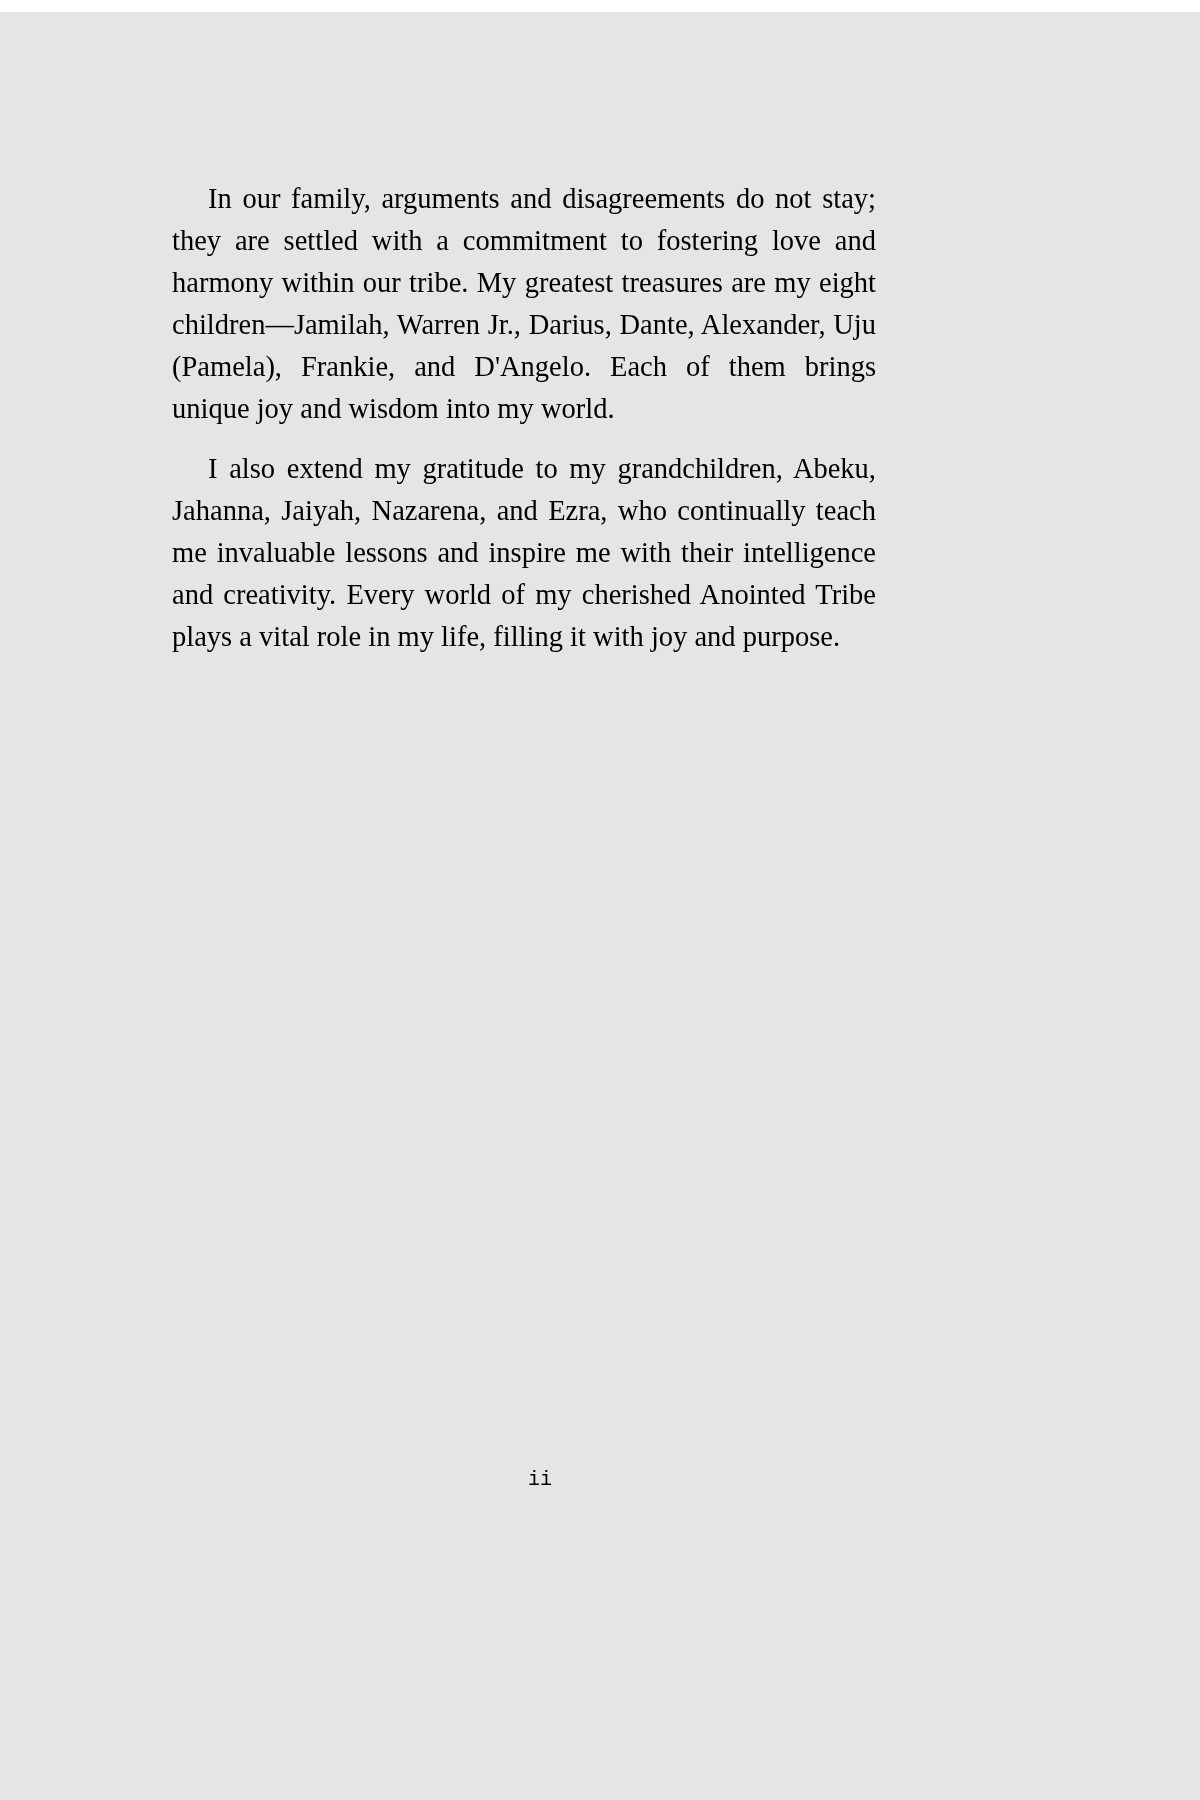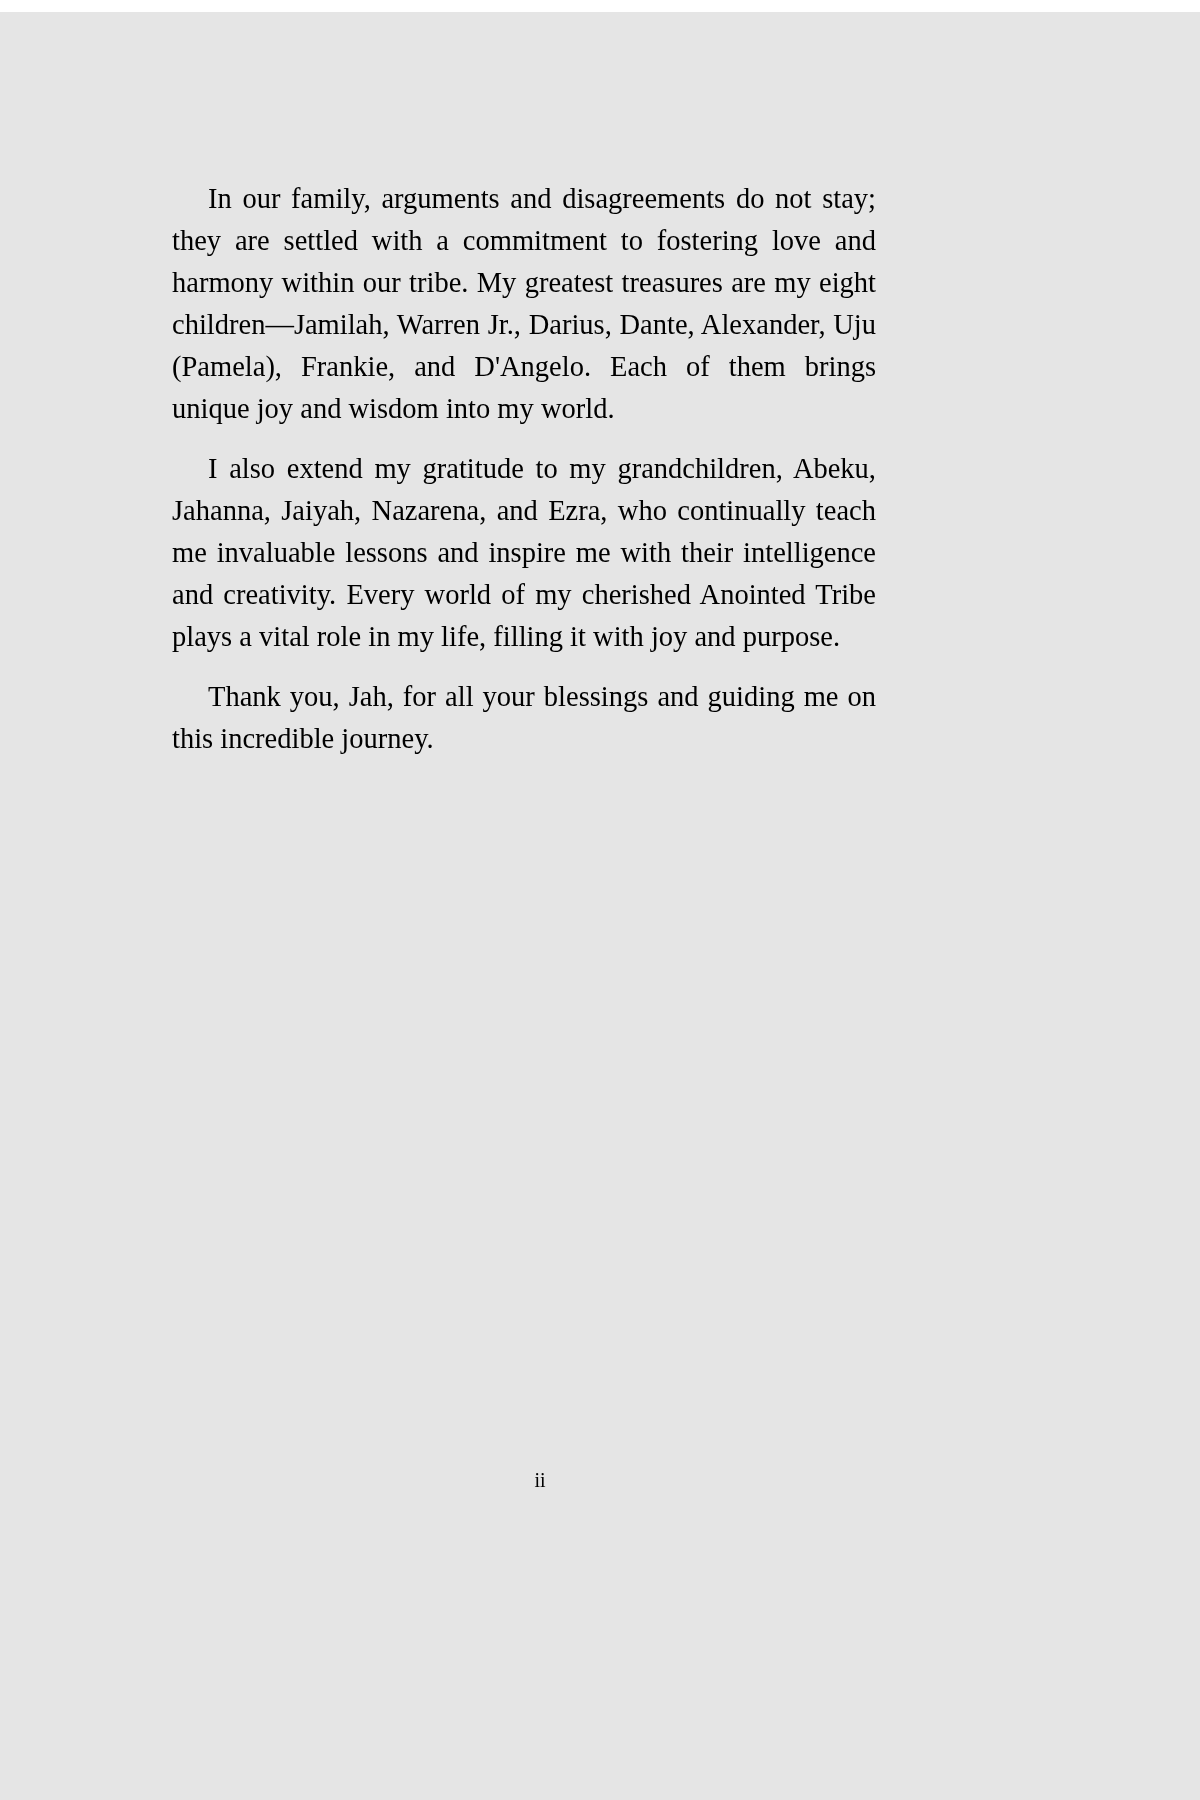--- a/index.html
+++ b/index.html
@@ -50,30 +50,29 @@
   }
 
   #page-number {
     position: absolute;
     left: 0;
     top: 1456px;
     width: 1080px;
     text-align: center;
     font-size: 20px;
     line-height: 24px;
-    font-family: Liberation Serif, serif;
+    font-family: Liberation Mono, monospace;
     color: #000000;
   }
 </style>
 </head>
 <body>
 
 <div id="page">
 
   <div id="content">
     <p class="para">In our family, arguments and disagreements do not stay; they are settled with a commitment to fostering love and harmony within our tribe. My greatest treasures are my eight children—Jamilah, Warren Jr., Darius, Dante, Alexander, Uju (Pamela), Frankie, and D'Angelo. Each of them brings unique joy and wisdom into my world.</p>
     <p class="para">I also extend my gratitude to my grandchildren, Abeku, Jahanna, Jaiyah, Nazarena, and Ezra, who continually teach me invaluable lessons and inspire me with their intelligence and creativity. Every world of my cherished Anointed Tribe plays a vital role in my life, filling it with joy and purpose.</p>
-    <p class="para">Thank you, Jah, for all your blessings and guiding me on this incredible journey.</p>
   </div>
 
   <div id="page-number">ii</div>
 
 </div>
 
 </body></html>

